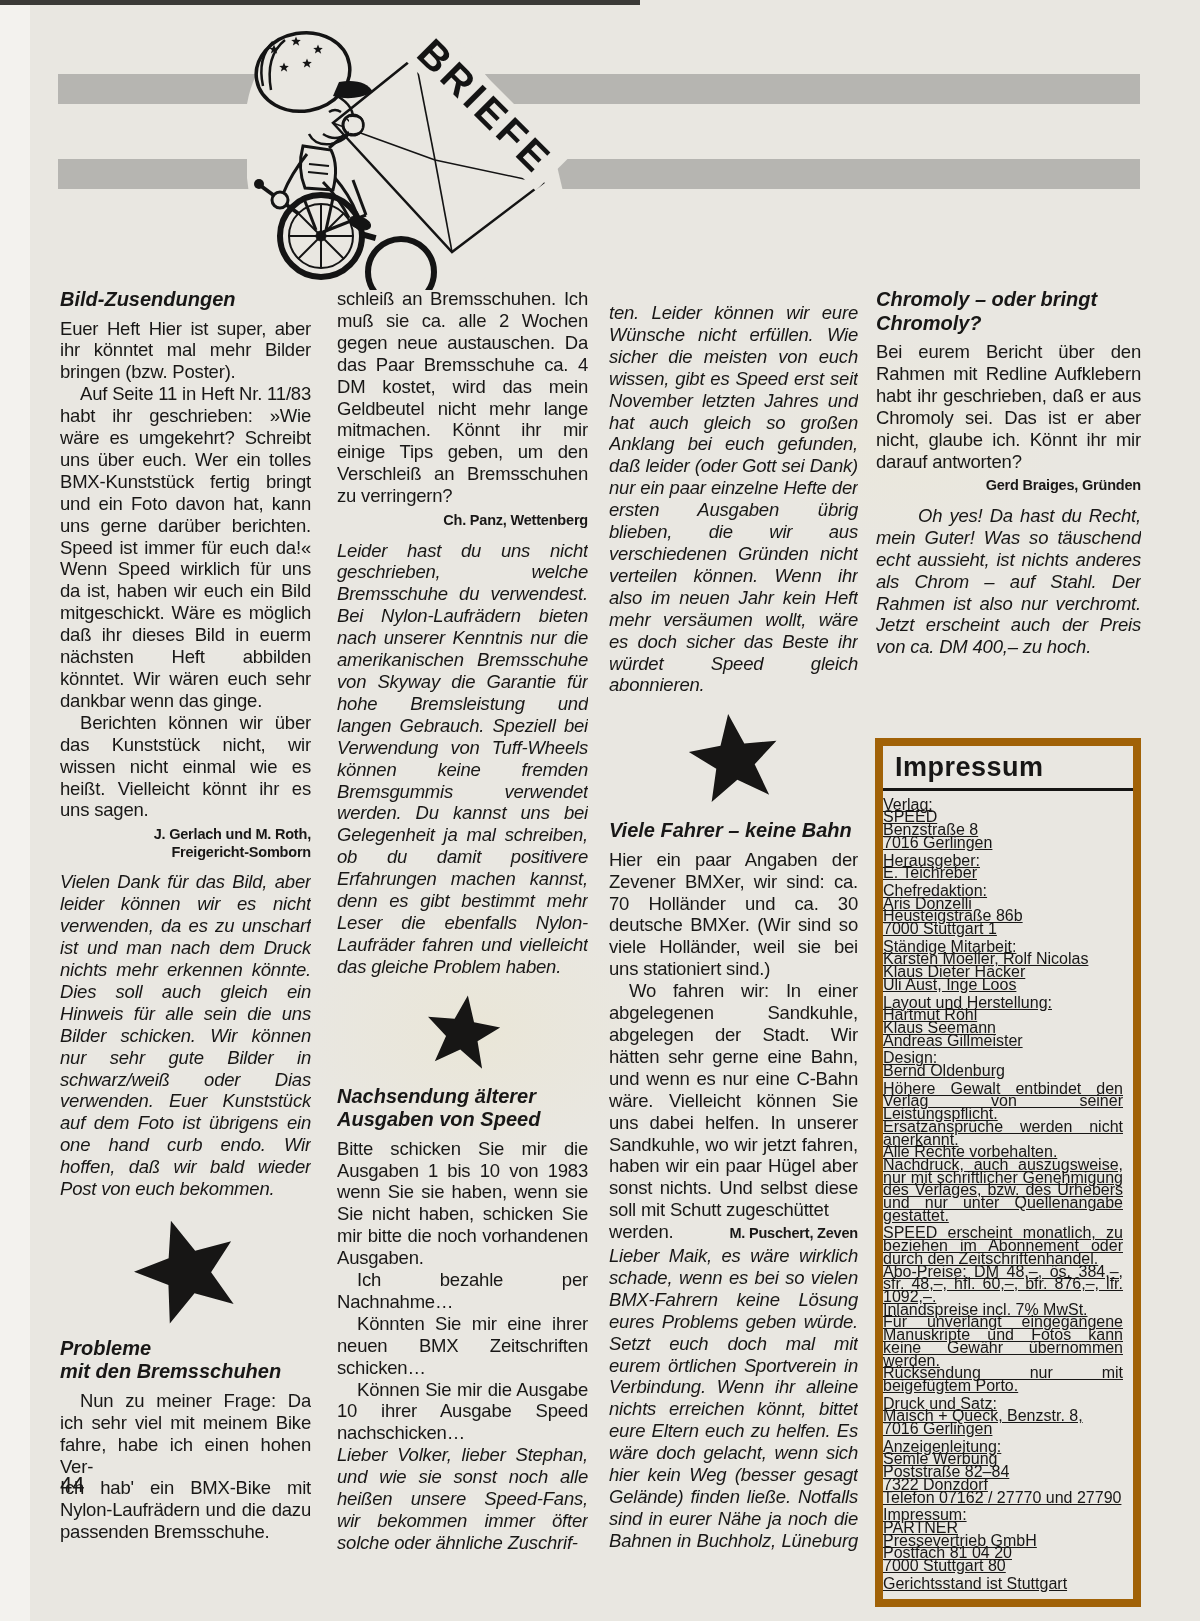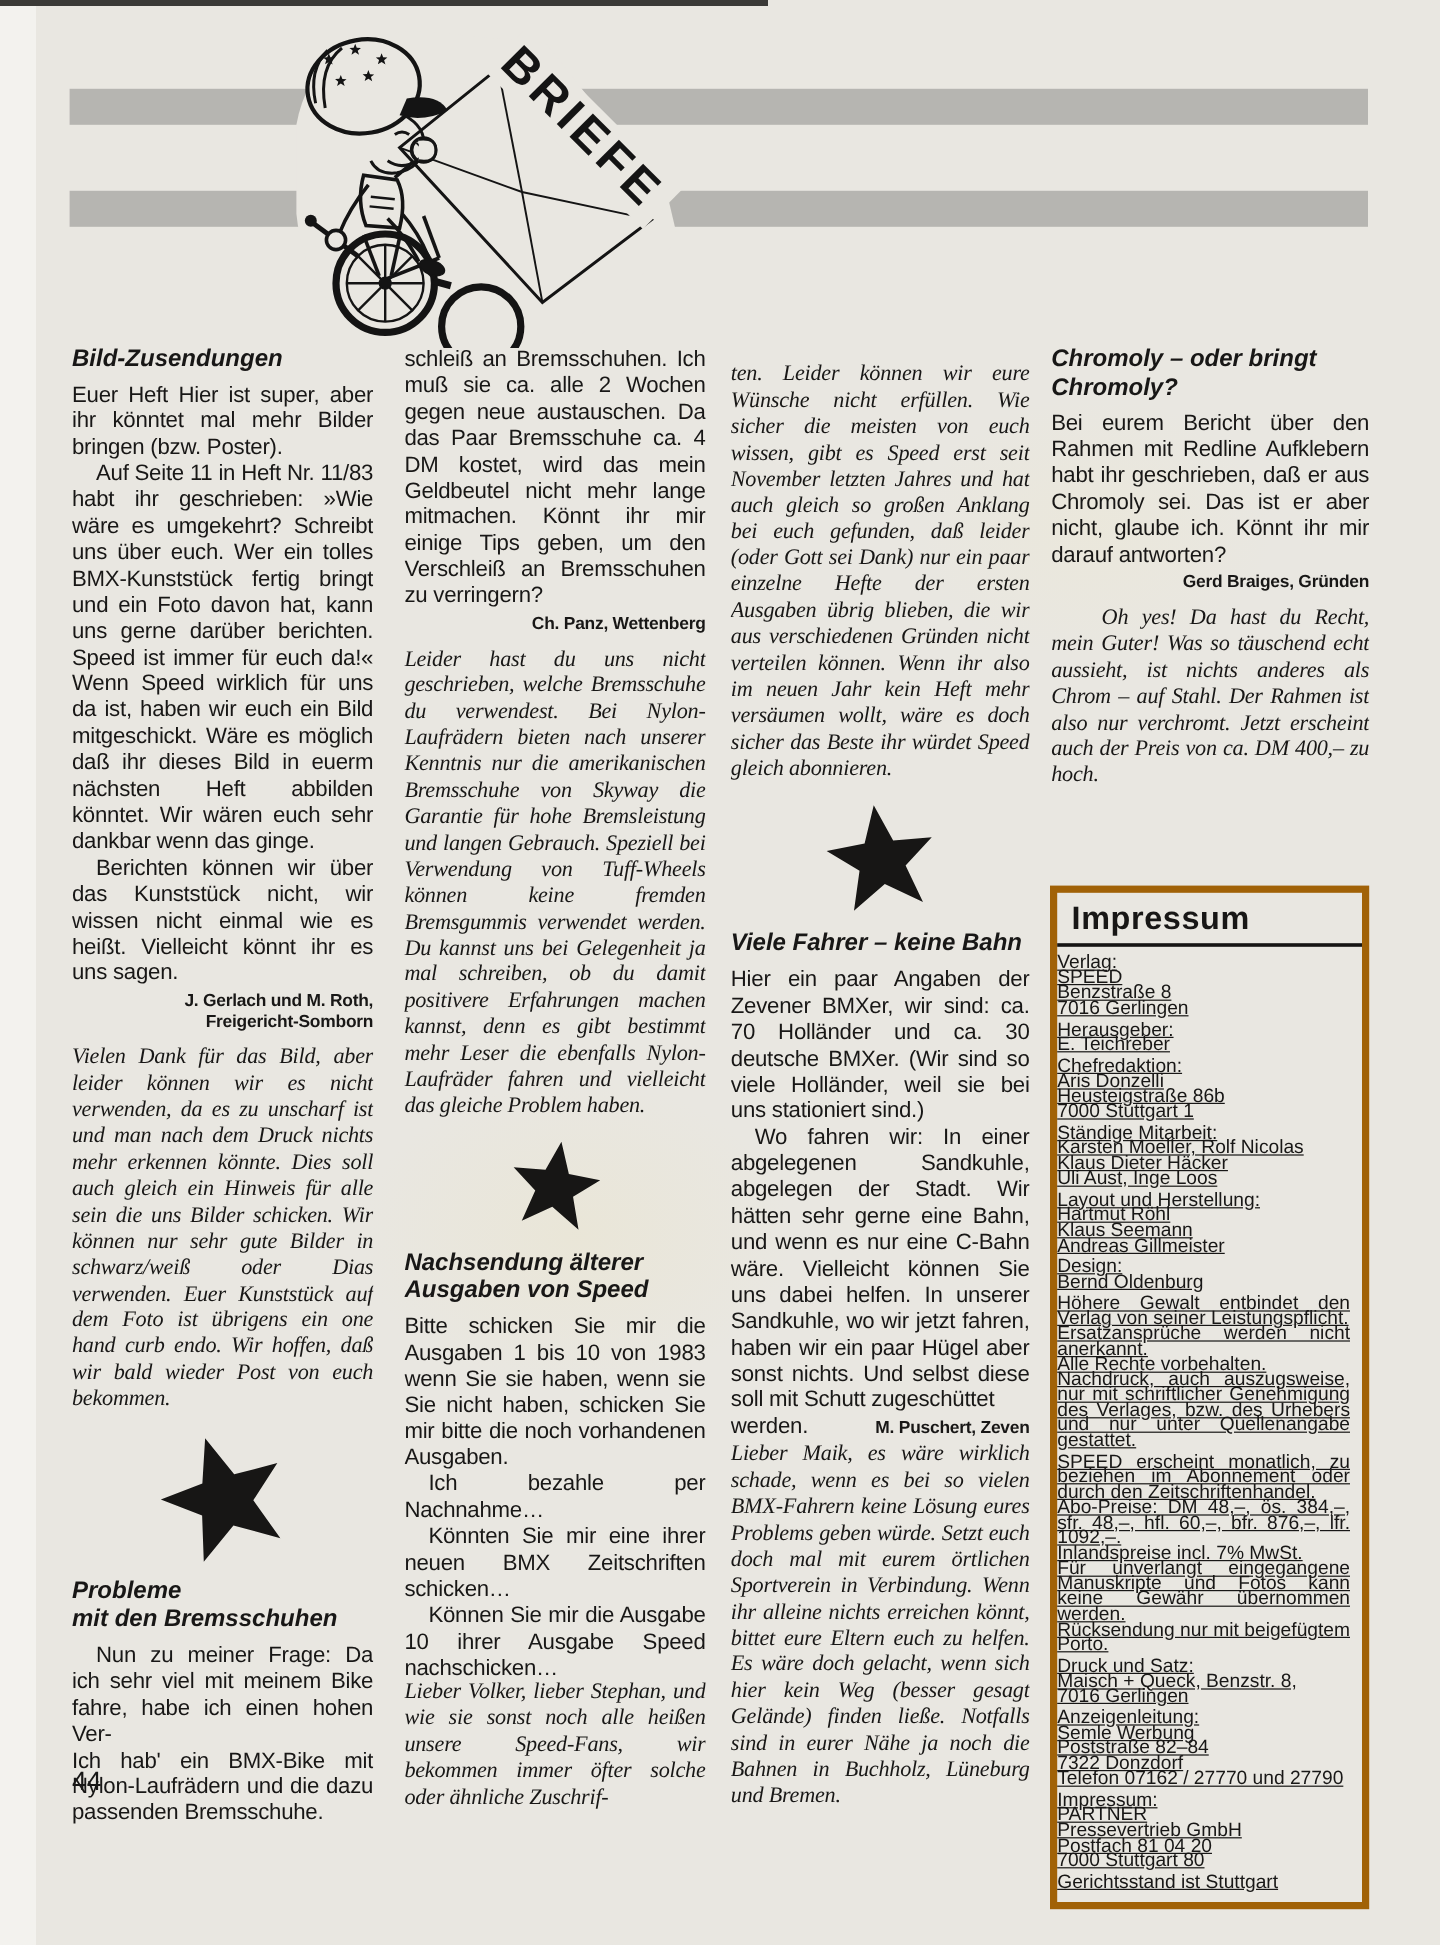--- a/index.html
+++ b/index.html
@@ -18,34 +18,34 @@
 
   
   .col{position:absolute;top:288px;text-align:justify;font-size:18.5px;line-height:21.9px;
        letter-spacing:-0.2px;height:1268px;overflow:hidden;}
   #col1{left:60px;width:251px;}
   #col2{left:337px;width:251px;}
   #col3{left:609px;width:249px;}
   #col4{left:876px;width:265px;height:470px;}
   .col p{margin:0;}
   .para.indent{text-indent:20px;}
-  .reply{font-style:italic;margin-top:16px;font-family:Liberation Serif, serif;}
+  .reply{font-style:italic;margin-top:16px;}
   .reply.flush{margin-top:14px;}
   .reply.indent-first{text-indent:42px;}
   .art{font-weight:bold;font-style:italic;font-size:20px;line-height:23.5px;text-align:left;
        letter-spacing:0;margin:0 0 6px 0;}
   .sig{font-size:14.5px;font-weight:bold;line-height:17.5px;text-align:right;margin:5px 0 10px;}
   .line-sig{display:flex;justify-content:space-between;align-items:baseline;}
   .line-sig .lft{text-align:left;}
   .line-sig .sg{font-size:14.5px;font-weight:bold;}
   .starwrap{text-align:center;margin:14px 0 12px;}
   .starwrap svg{display:inline-block;}
 
   
-  .imp{position:absolute;left:875px;top:738px;width:266px;border:6px solid #a16207;box-sizing:border-box;}
+  .imp{position:absolute;left:875px;top:738px;width:266px;border:8px solid #a16207;box-sizing:border-box;}
   .imp h2{margin:0;padding:7px 12px 5px;font-size:27px;font-weight:900;letter-spacing:0.5px;
           border-bottom:3px solid #161514;line-height:1.1;}
   .imp-body{padding:8px 10px 9px 0;font-size:16px;line-height:12.7px;text-align:justify;text-decoration:underline;}
   .imp-grp{margin-bottom:5px;}
   .imp-grp:last-child{margin-bottom:0;}
 
   .pageno{position:absolute;left:60px;top:1472px;font-size:22px;letter-spacing:0;}
 </style>
 </head>
 <body>

